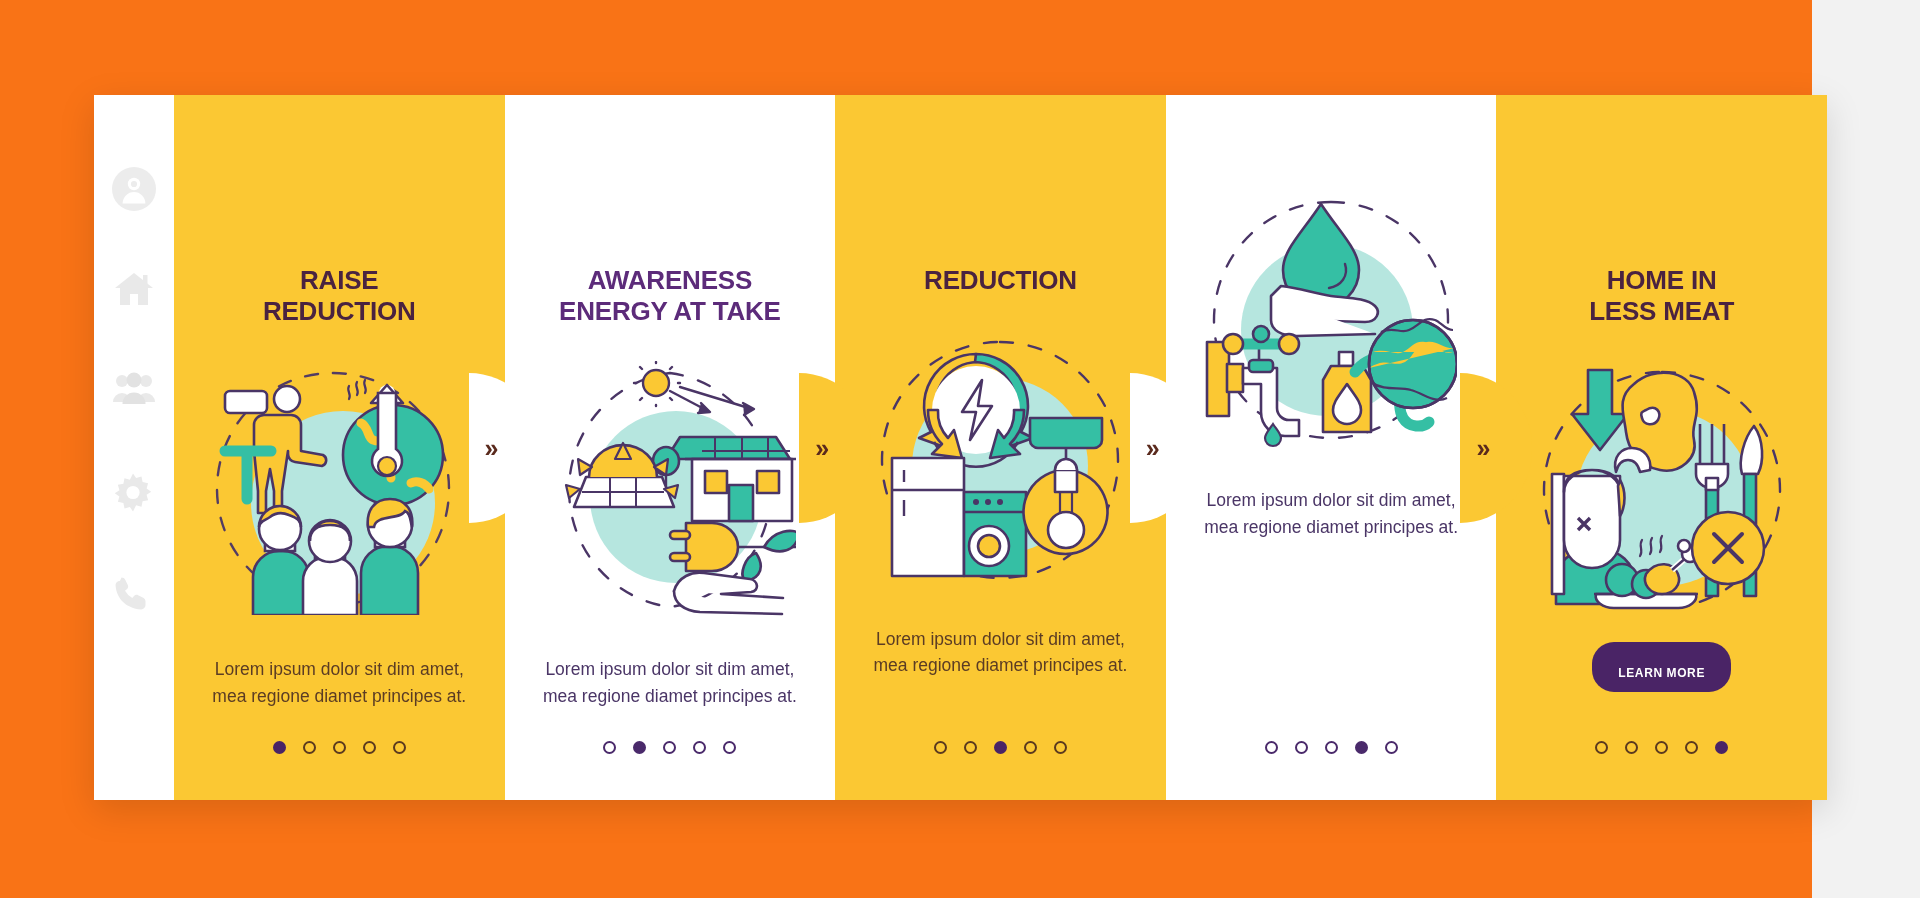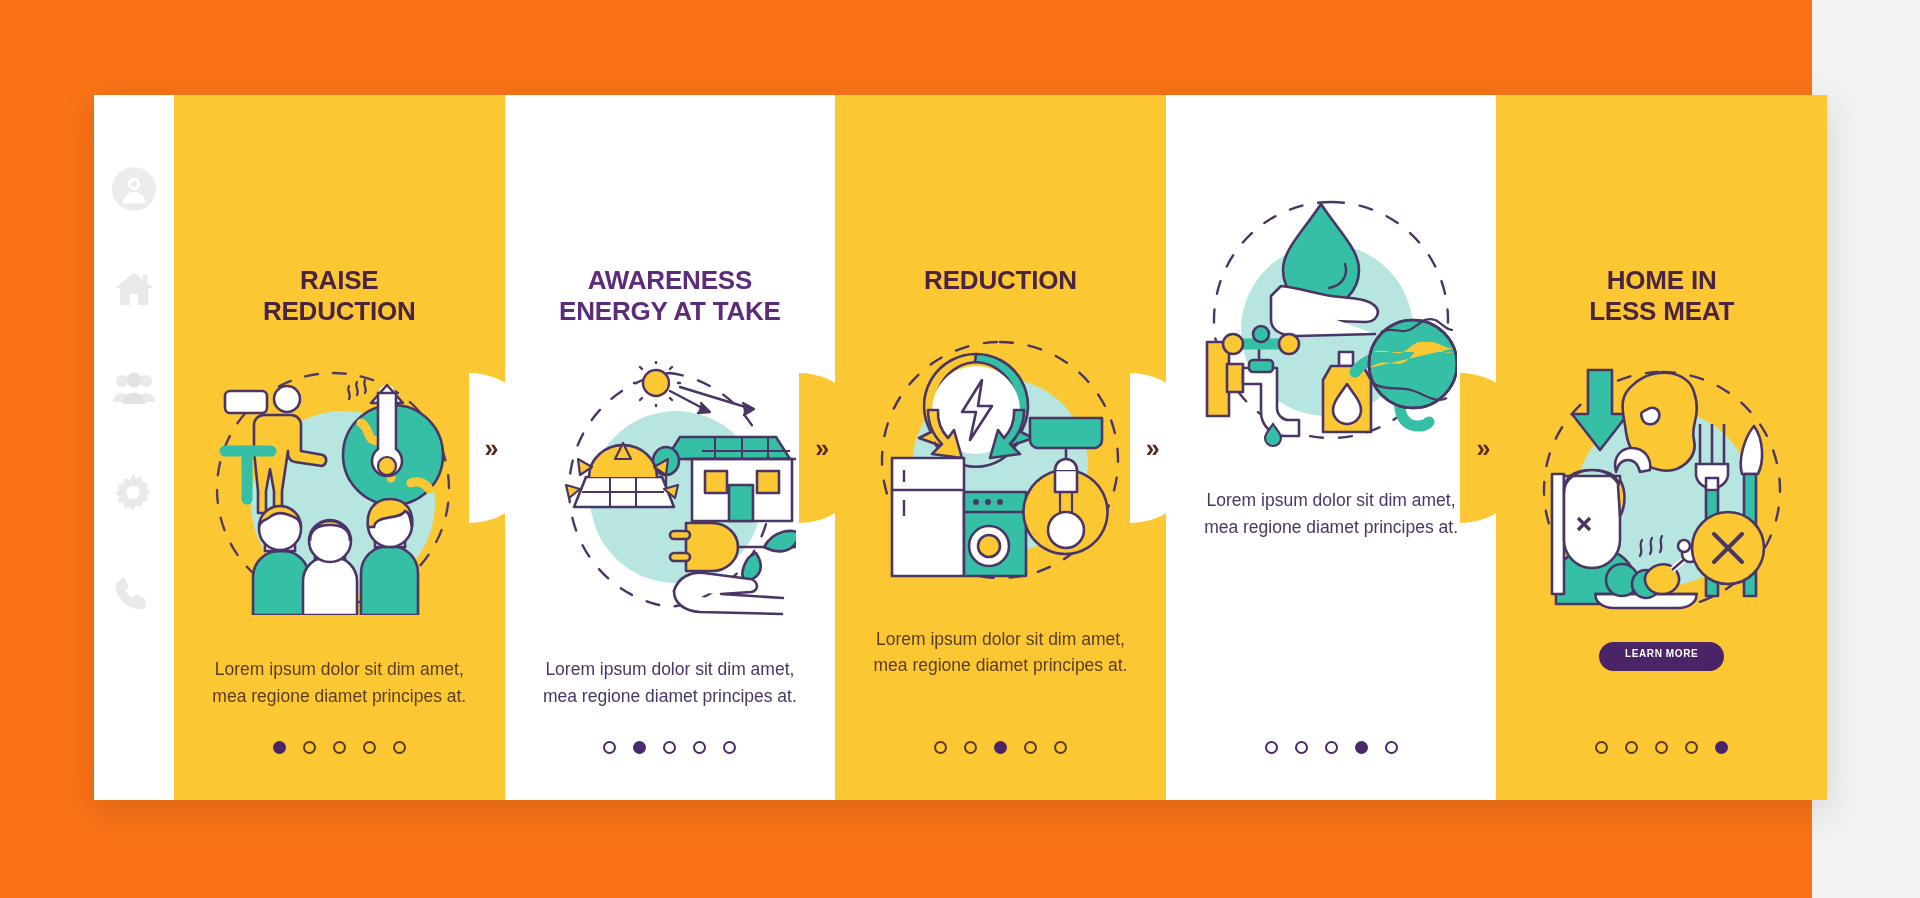--- a/index.html
+++ b/index.html
@@ -114,22 +114,22 @@
   }
   .panel.white .body-text { color: #4a3566; }
 
   .cta {
     margin-top: 24px;
     display: inline-block;
     background: #4a2466;
     color: #ffffff;
     border: none;
     border-radius: 22px;
-    padding: 6px 26px 12px;
-    font-size: 10px;
+    padding: 24px 26px 12px;
+    font-size: 12px;
     font-weight: 700;
     letter-spacing: 0.6px;
     font-family: "Liberation Sans", sans-serif;
     cursor: pointer;
   }
 
   .dots {
     position: absolute;
     left: 0; right: 0;
     bottom: 46px;

